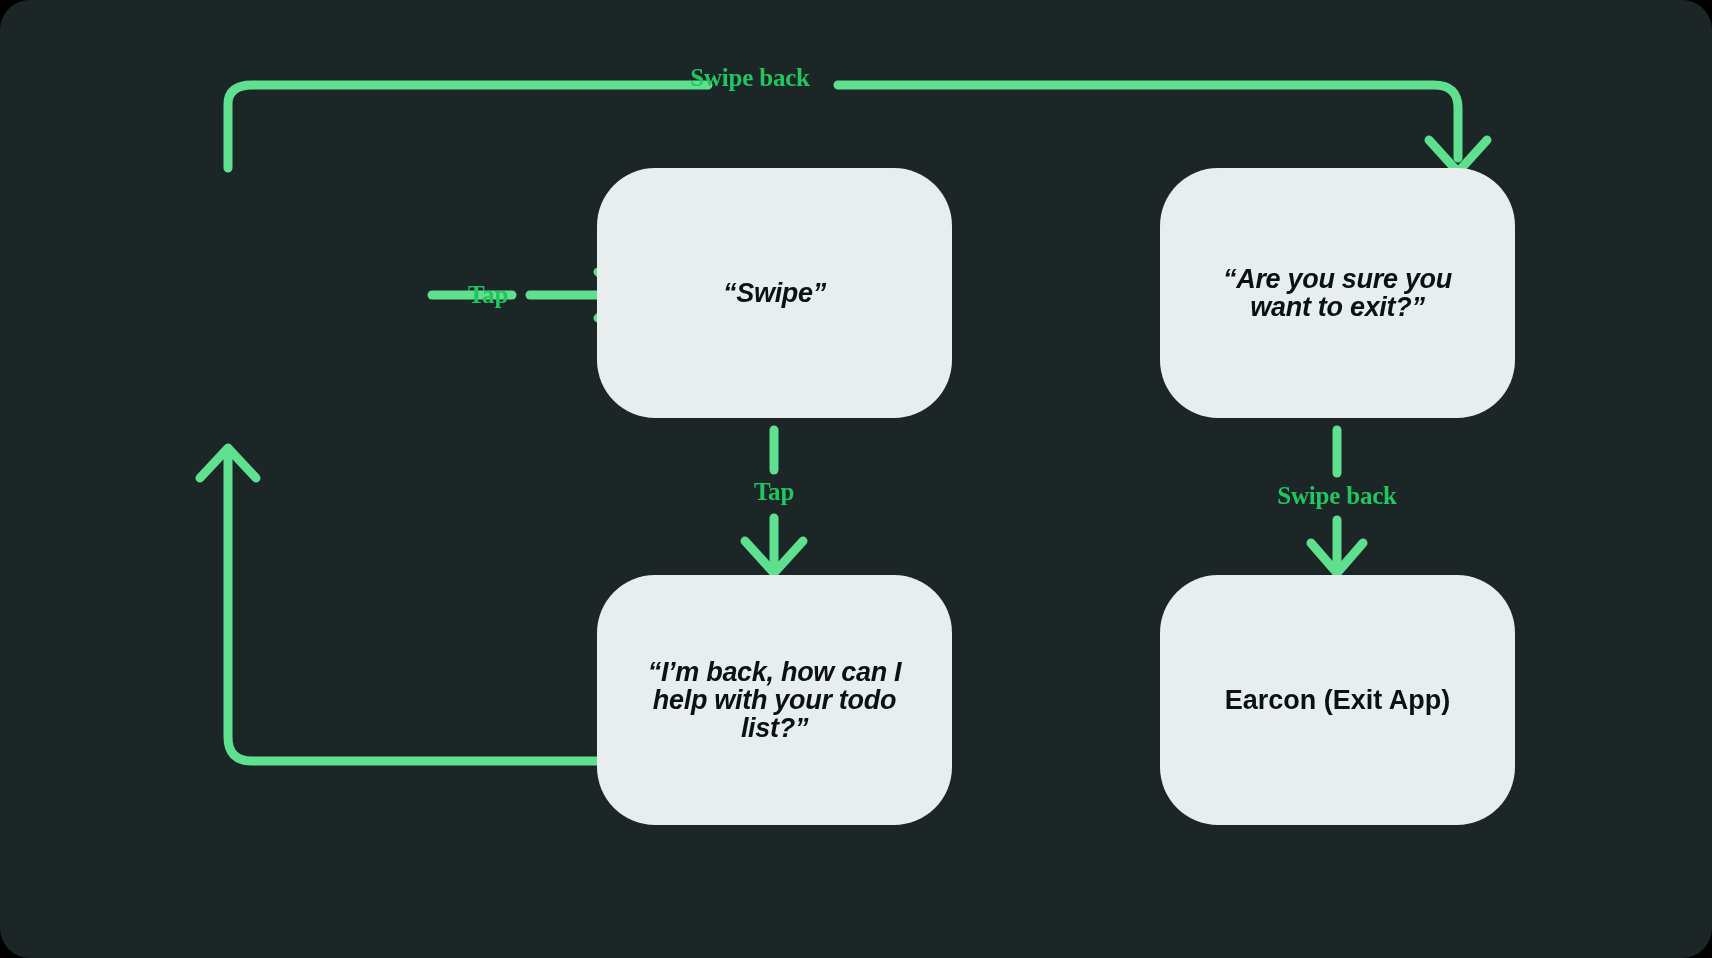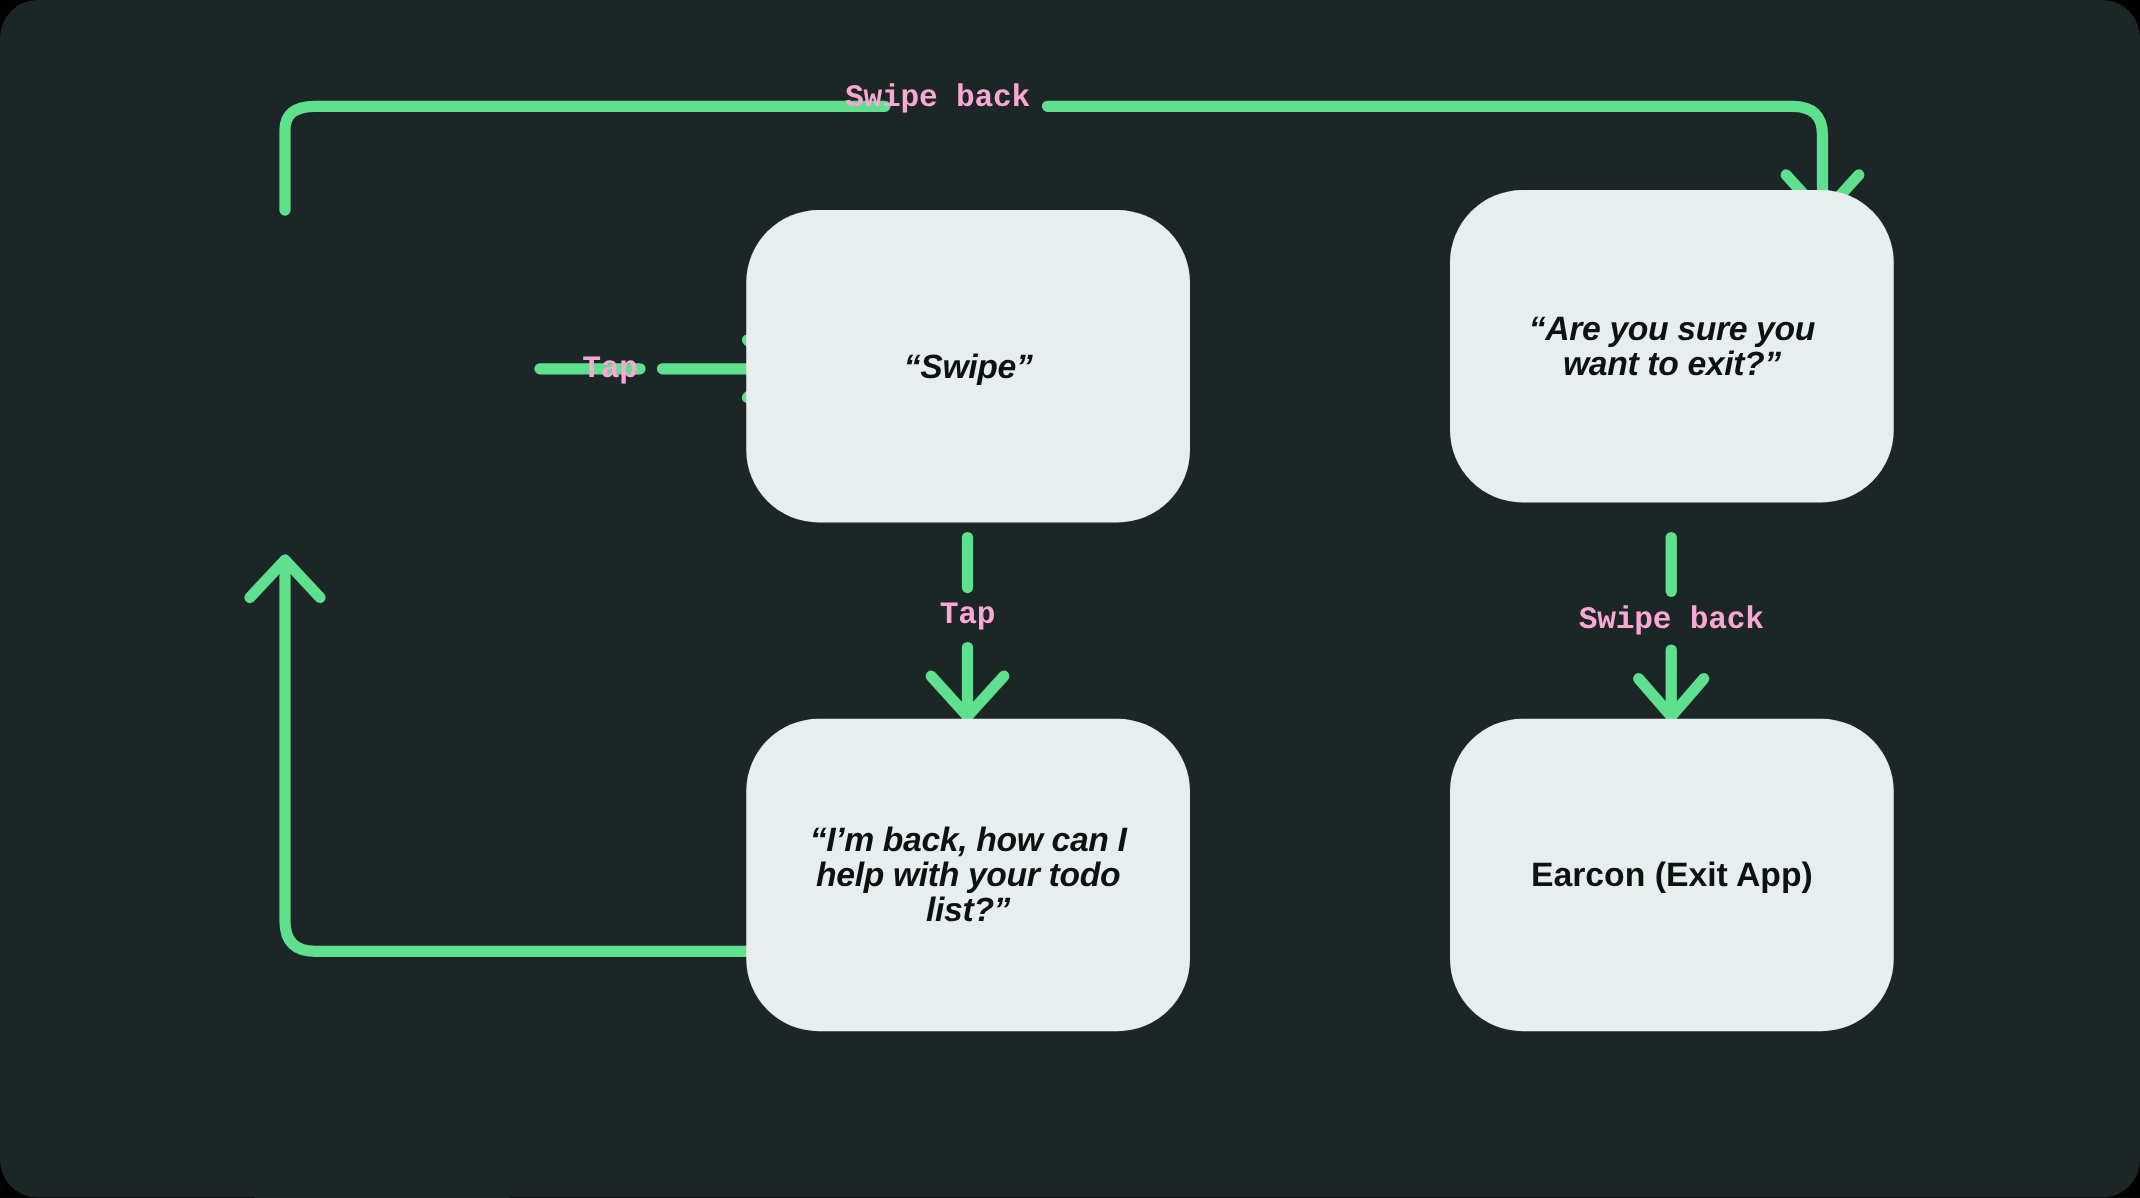--- a/index.html
+++ b/index.html
@@ -55,31 +55,31 @@
     white-space: pre-line;
   }
   .node-label.plain {
     font-style: normal;
     letter-spacing: 0px;
   }
 
   
   #node-listening { left: 35px;   top: 168px; width: 355px;  height: 250px; }
   #node-paused    { left: 597px;  top: 168px; width: 355px;  height: 250px; }
-  #node-confirm   { left: 1160px; top: 152px; width: 355px;  height: 250px; }
+  #node-confirm   { left: 1160px; top: 168px; width: 355px;  height: 250px; }
   #node-back      { left: 597px;  top: 575px; width: 355px;  height: 250px; }
   #node-earcon    { left: 1160px; top: 575px; width: 355px;  height: 250px; }
 
   
   .edge-label {
     position: absolute;
-    font-family: Liberation Mono, monospace;
+    font-family: Liberation Serif, serif;
     font-weight: bold;
     font-size: 25px;
-    color: #f9a8d4;
+    color: #22c55e;
     letter-spacing: -0.2px;
     white-space: nowrap;
     transform: translate(-50%, -50%);
   }
   #label-swipe-top    { left: 750px;  top: 78px;  }
   #label-tap-h        { left: 488px;  top: 295px; }
   #label-tap-v        { left: 774px;  top: 492px; }
   #label-swipe-bottom { left: 1337px; top: 496px; }
 </style>
 </head>

